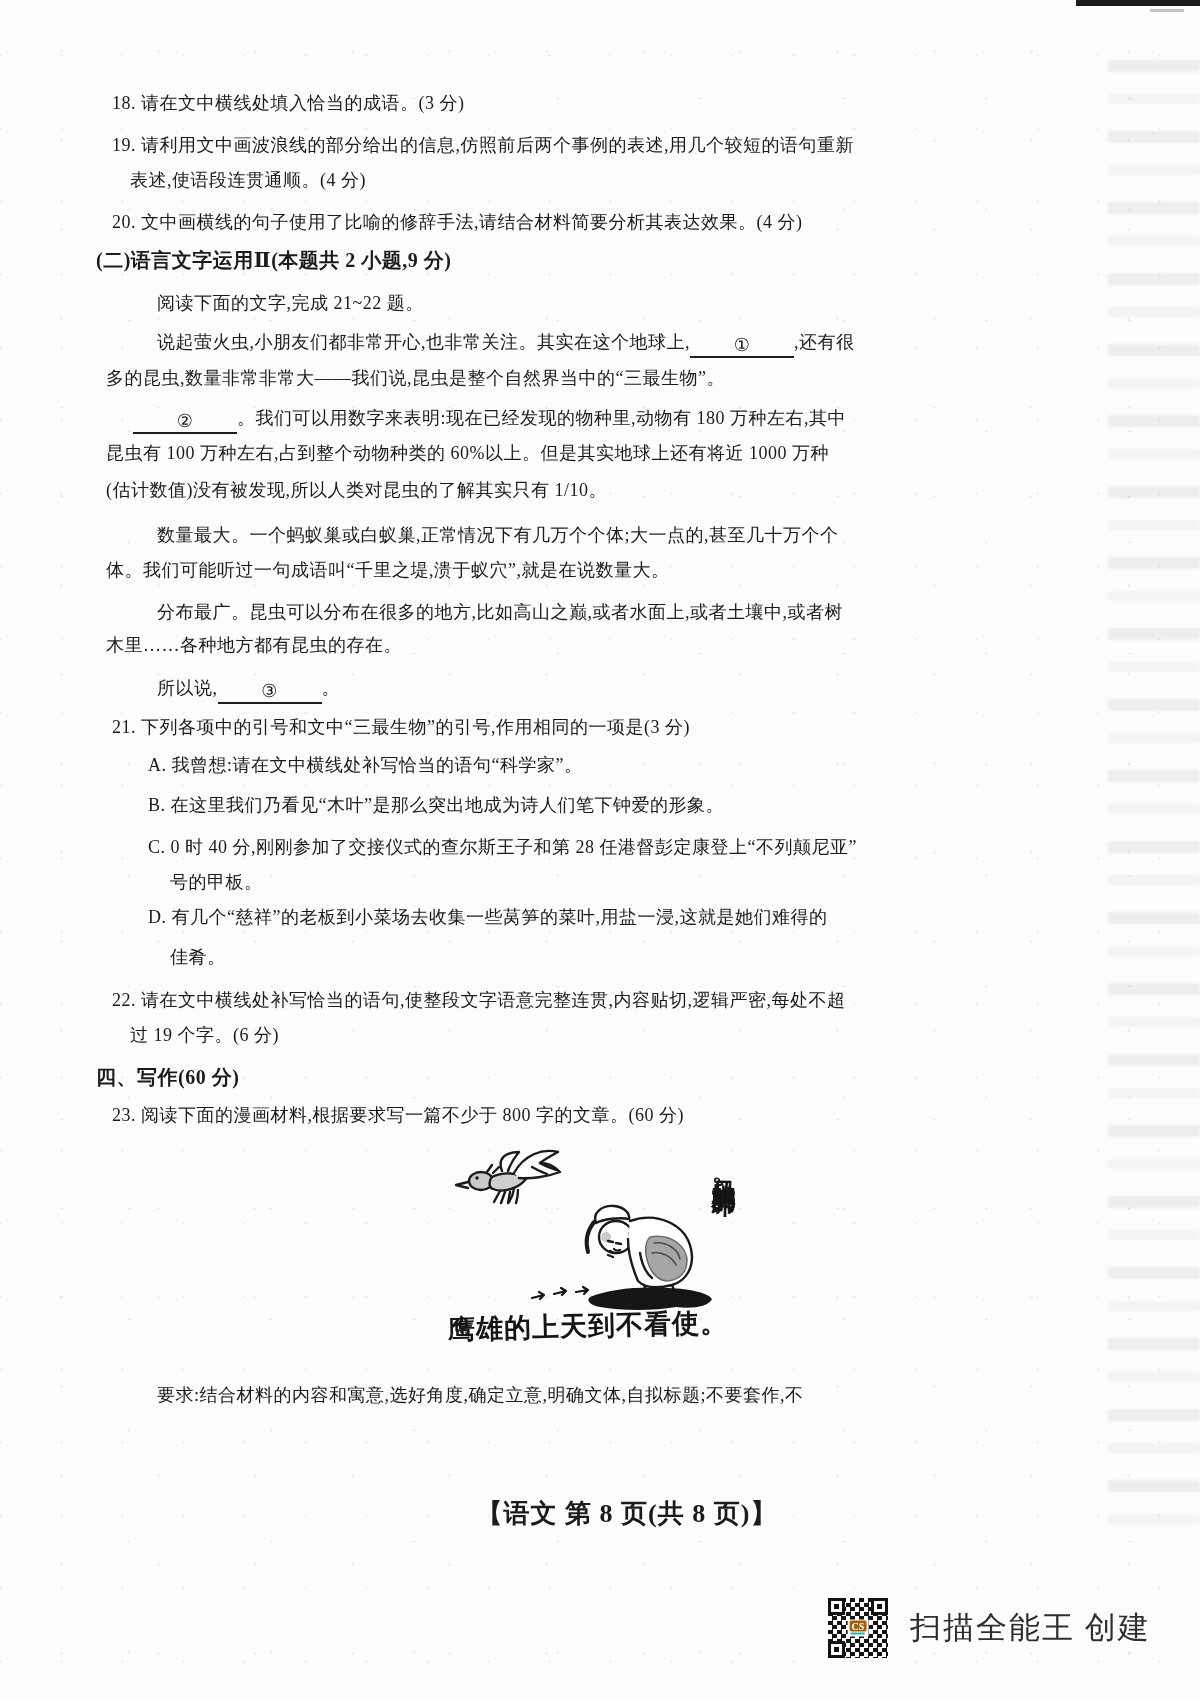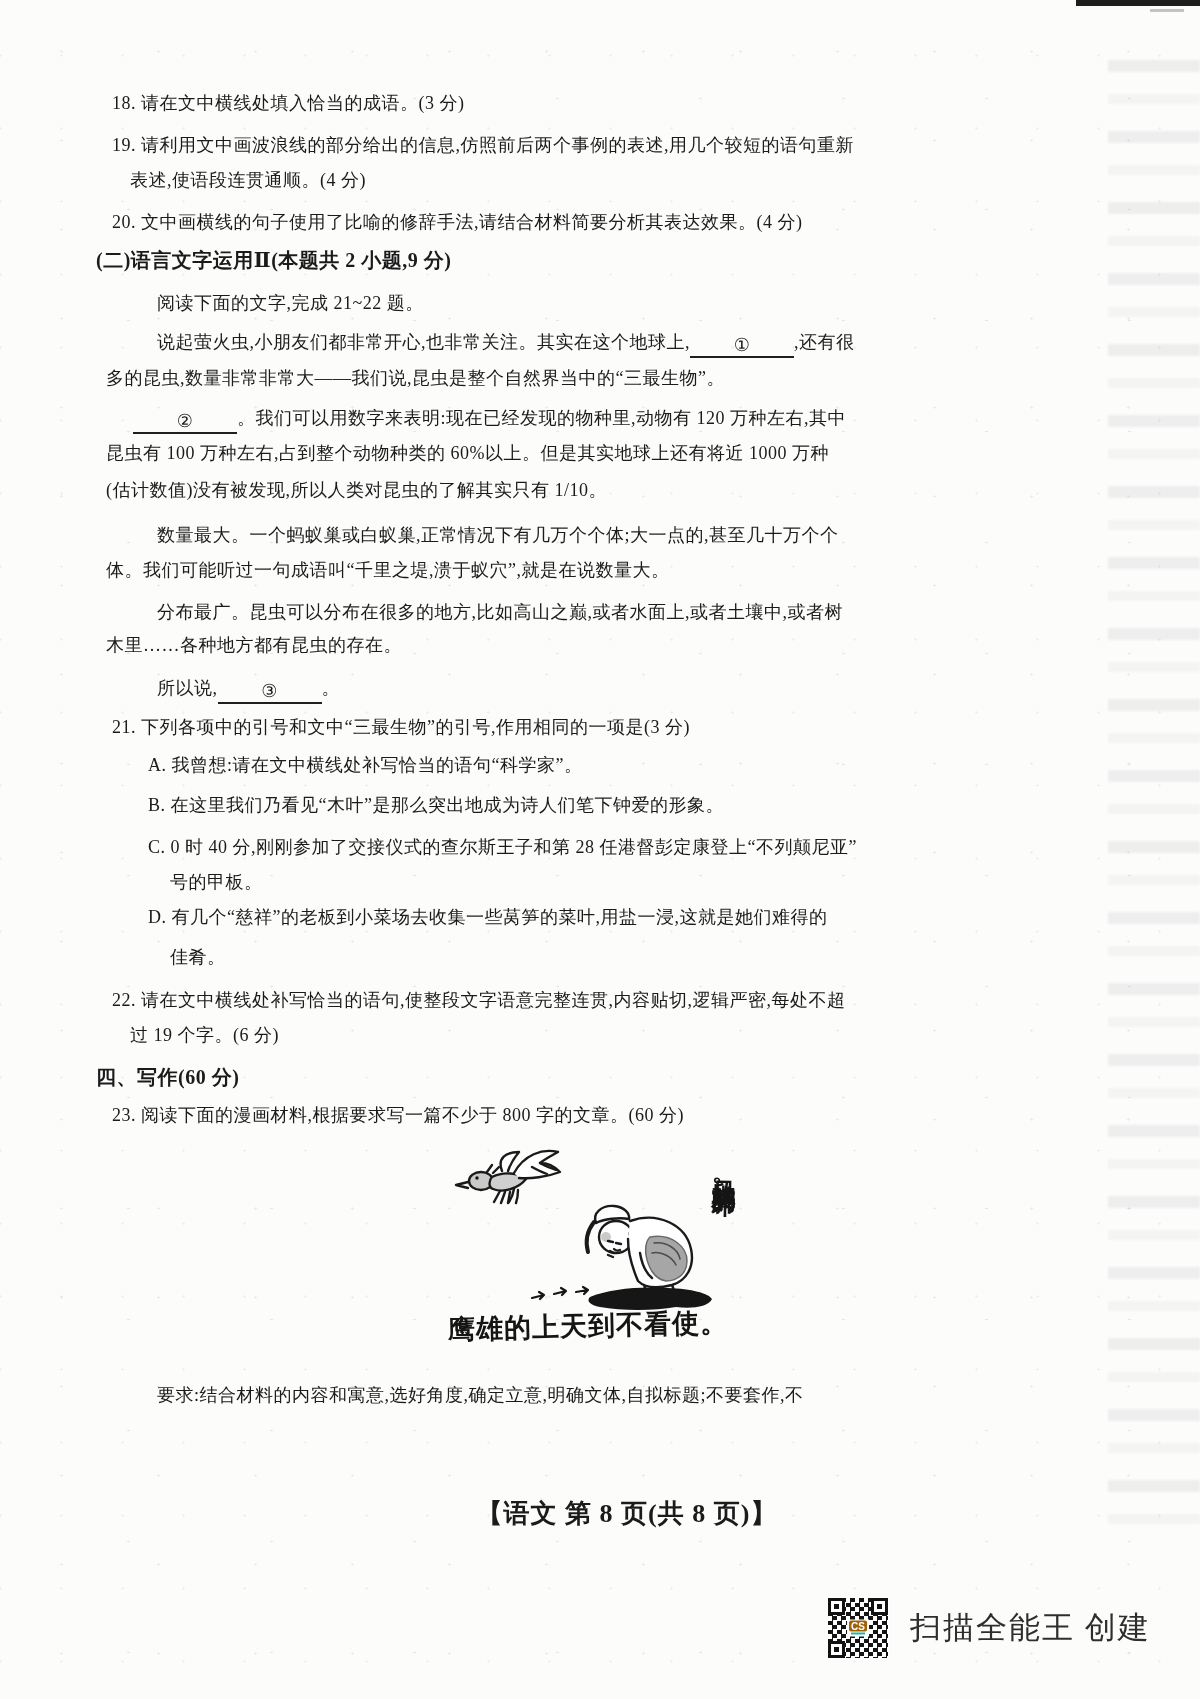--- a/index.html
+++ b/index.html
@@ -54,21 +54,21 @@
   .scan-credit{position:absolute;left:828px;top:1596px;height:64px;display:flex;align-items:center;}
   .qr{position:relative;width:60px;height:60px;flex:0 0 auto;
       background:repeating-conic-gradient(#141414 0% 25%, #ffffff 0% 50%) 0 0/9px 9px;
       outline:1px solid #fff;}
   .qr .finder{position:absolute;width:11px;height:11px;background:#fff;border:3px solid #121212;
       display:flex;align-items:center;justify-content:center;}
   .qr .f-tl{left:0;top:0}.qr .f-tr{right:0;top:0}.qr .f-bl{left:0;bottom:0}
   .qr .core{width:5px;height:5px;background:#121212;}
   .qr .badge{position:absolute;left:50%;top:50%;transform:translate(-50%,-50%);
       background:#fff;padding:1px 2px 2px 2px;display:flex;flex-direction:column;align-items:center;}
-  .qr .badge b{font-family:Liberation Sans, sans-serif;font-size:10px;line-height:11px;
+  .qr .badge b{font-family:Liberation Serif, serif;font-size:10px;line-height:11px;
       color:#fff;background:#a16207;padding:0 2px;border-radius:2px;font-weight:700;}
   .qr .badge i{display:block;width:14px;height:2px;background:#27b3a4;margin-top:1px;}
   .credit-text{margin-left:22px;font-size:31px;color:#2e2e2e;letter-spacing:2px;white-space:nowrap;
       font-family:"Liberation Serif","DejaVu Serif",serif;}
 </style>
 </head>
 <body>
 
 <div class="page">
   <div class="noise"></div>
@@ -83,21 +83,21 @@
 
   <div class="ln bold" style="top:243px;left:96px">(二)语言文字运用Ⅱ(本题共 2 小题,9 分)</div>
   <div class="ln" style="top:286px;left:157px">阅读下面的文字,完成 21~22 题。</div>
 
   <div class="ln" style="top:325px;left:157px">
     <span>说起萤火虫,小朋友们都非常开心,也非常关注。其实在这个地球上,</span><span class="blank"><span>①</span></span><span>,还有很</span>
   </div>
   <div class="ln" style="top:361px;left:106px">多的昆虫,数量非常非常大——我们说,昆虫是整个自然界当中的“三最生物”。</div>
 
   <div class="ln" style="top:401px;left:133px">
-    <span class="blank"><span>②</span></span><span>。我们可以用数字来表明:现在已经发现的物种里,动物有 120 万种左右,其中</span>
+    <span class="blank"><span>②</span></span><span>。我们可以用数字来表明:现在已经发现的物种里,动物有 180 万种左右,其中</span>
   </div>
   <div class="ln" style="top:436px;left:106px">昆虫有 100 万种左右,占到整个动物种类的 60%以上。但是其实地球上还有将近 1000 万种</div>
   <div class="ln" style="top:473px;left:106px">(估计数值)没有被发现,所以人类对昆虫的了解其实只有 1/10。</div>
 
   <div class="ln" style="top:518px;left:157px">数量最大。一个蚂蚁巢或白蚁巢,正常情况下有几万个个体;大一点的,甚至几十万个个</div>
   <div class="ln" style="top:553px;left:106px">体。我们可能听过一句成语叫“千里之堤,溃于蚁穴”,就是在说数量大。</div>
 
   <div class="ln" style="top:595px;left:157px">分布最广。昆虫可以分布在很多的地方,比如高山之巅,或者水面上,或者土壤中,或者树</div>
   <div class="ln" style="top:628px;left:106px">木里……各种地方都有昆虫的存在。</div>
 

